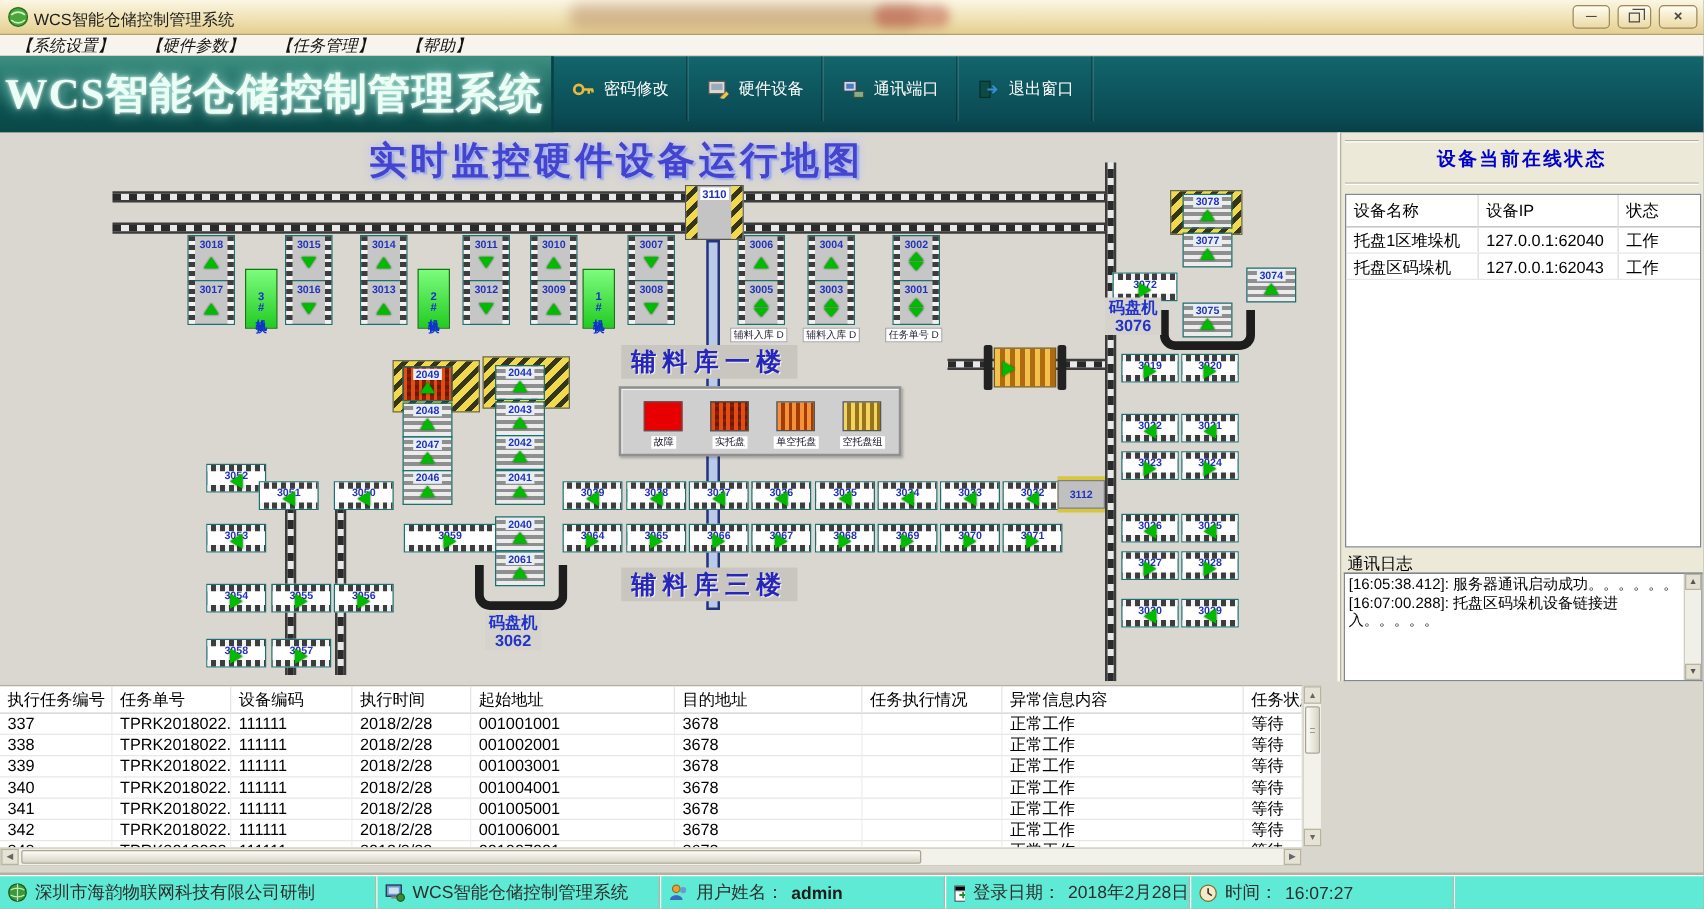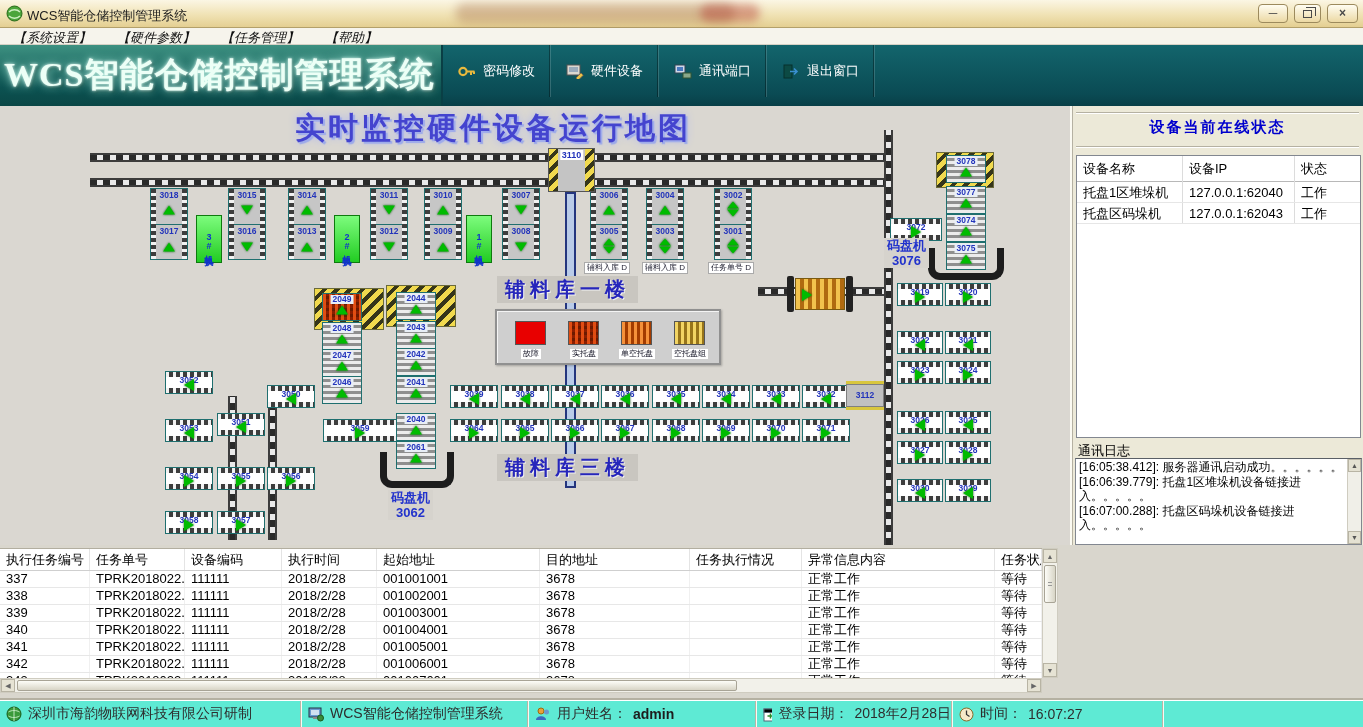--- a/index.html
+++ b/index.html
@@ -389,33 +389,33 @@
       </div>
       <div class="hatch" style="left: 936px; top: 46px; width: 58px; height: 36px;"></div>
       <div class="vseg" style="left: 946px; top: 49px;">
         <span class="cid">3078</span>
         <div class="arr arr-up acenter"></div>
       </div>
       <div class="vseg" style="left: 946px; top: 80px;">
         <span class="cid">3077</span>
         <div class="arr arr-up acenter"></div>
       </div>
-      <div class="vseg" style="left: 946px; top: 108px;">
+      <div class="vseg" style="left: 997px; top: 108px;">
         <span class="cid">3074</span>
         <div class="arr arr-up acenter"></div>
       </div>
       <div class="vseg" style="left: 946px; top: 136px;">
         <span class="cid">3075</span>
         <div class="arr arr-up acenter"></div>
       </div>
       <div class="hconv" style="left: 165px; top: 265px; width: 48px;">
         <span class="cid">3052</span>
         <div class="arr arr-left acenter"></div>
       </div>
-      <div class="hconv" style="left: 217px; top: 279px; width: 48px; margin-top: 28px;">
+      <div class="hconv" style="left: 207px; top: 279px; width: 48px;">
         <span class="cid">3051</span>
         <div class="arr arr-left acenter"></div>
       </div>
       <div class="hconv" style="left: 267px; top: 279px; width: 48px;">
         <span class="cid">3050</span>
         <div class="arr arr-left acenter"></div>
       </div>
       <div class="hconv" style="left: 450px; top: 279px; width: 48px;">
         <span class="cid">3039</span>
         <div class="arr arr-left acenter"></div>
@@ -609,21 +609,20 @@
         </div>
         <div class="dt-row">
           <span class="dt-cell" style="width: 106px;">托盘区码垛机</span>
           <span class="dt-cell" style="width: 112px;">127.0.0.1:62043</span>
           <span class="dt-cell" style="width: 65px;">工作</span>
         </div>
       </div>
     <div class="log-title">通讯日志</div>
     <div class="log-box" id="logbox">
         <div>[16:05:38.412]: 服务器通讯启动成功。。。。。。</div>
-        <div>[16:06:39.779]: 托盘1区堆垛机设备链接进入。。。。。</div>
         <div>[16:07:00.288]: 托盘区码垛机设备链接进入。。。。。</div>
         <div class="log-sb">
           <div class="sb-arrow" style="top: 0px;">▲</div>
           <div class="sb-arrow" style="bottom: 0px;">▼</div>
         </div>
       </div>
   </div>
 
   <div class="taskwrap" id="tasktable">
       <div class="tt-row head">

